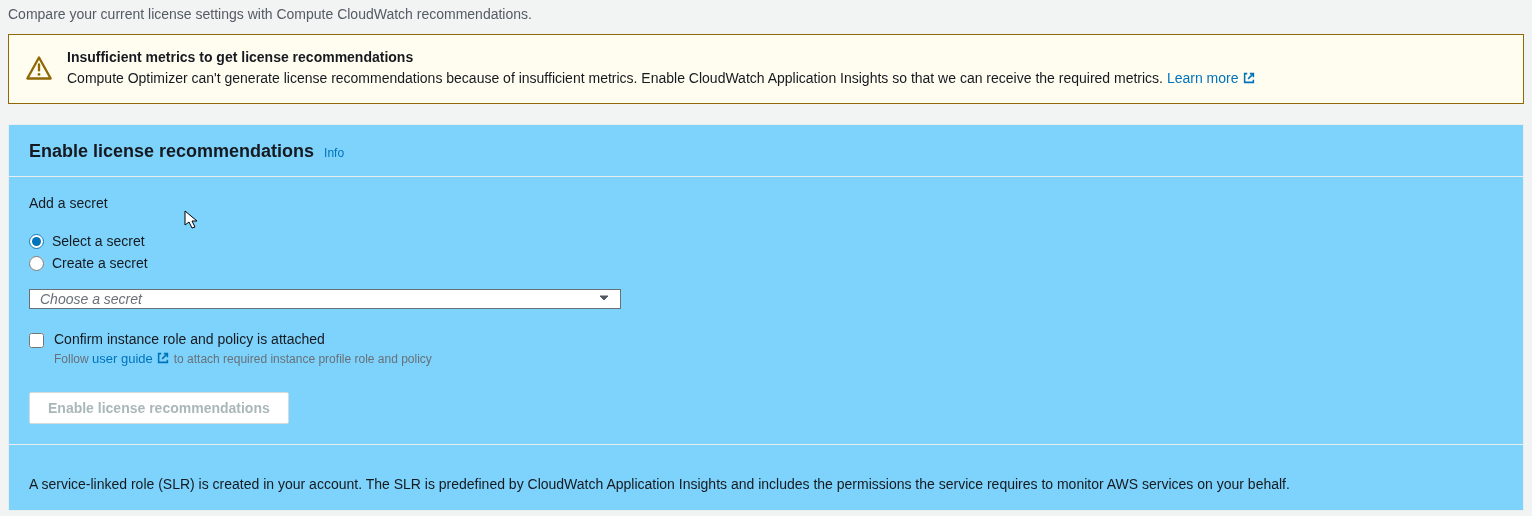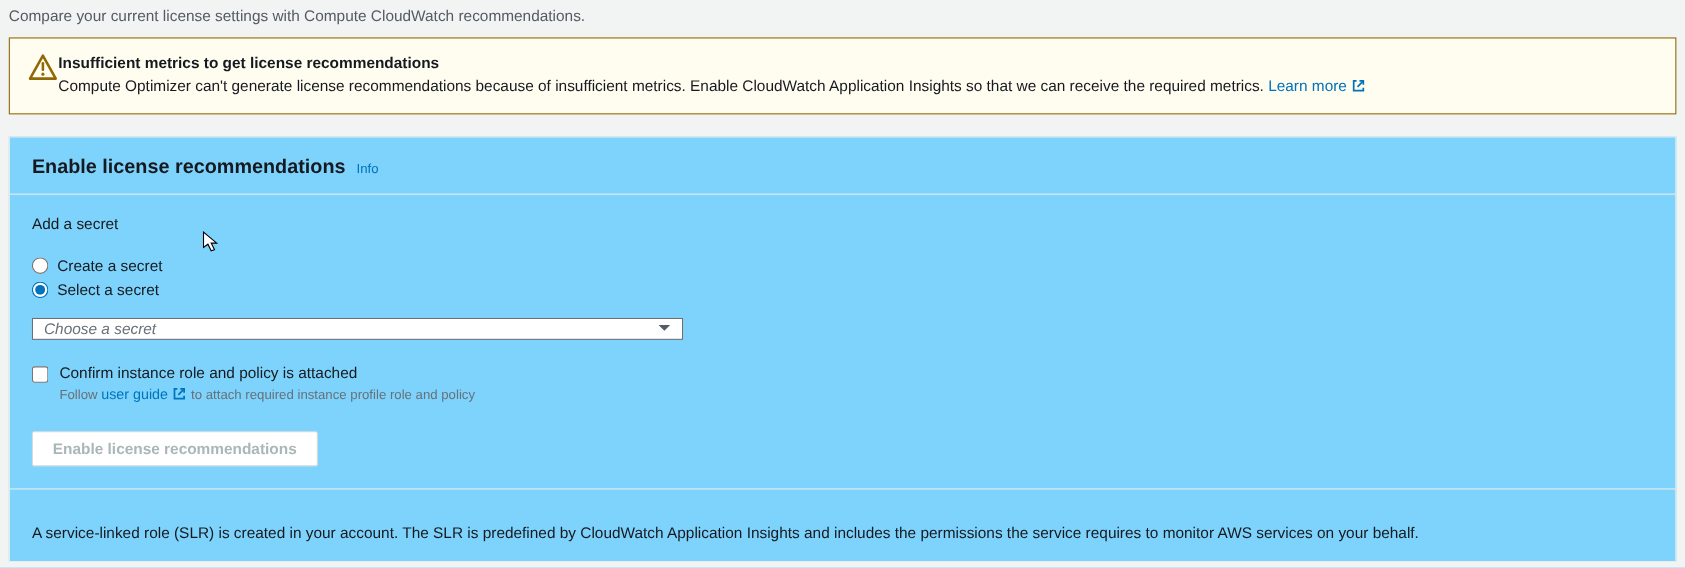--- a/index.html
+++ b/index.html
@@ -18,21 +18,22 @@
     padding: 6px 8px 12px 8px;
     color: #545b64;
     font-size: 14px;
   }
   .alert {
     margin: 0 8px 8px 8px;
     border: 1px solid #906806;
     background: #fffdf0;
     display: flex;
     padding: 12px 16px;
-    align-items: flex-start;
+    align-items: center;
+    gap: 14px;
   }
   .alert-icon svg {
     width: 28px;
     height: 28px;
     stroke: #906806;
     fill: #fffdf0;
   }
   .alert-body {
     flex: 1;
     line-height: 1.5;
@@ -204,26 +205,26 @@
 
 <div class="panel">
   <div class="panel-head">
     <span class="panel-title">Enable license recommendations</span>
     <span class="info-link">Info</span>
   </div>
   <div class="panel-body">
     <div class="field-label">Add a secret</div>
 
     <label class="radio-row">
+      <input type="radio" name="secretmode" checked="" style="">
+      <span>Select a secret</span>
+    </label>
+    <label class="radio-row">
       <input type="radio" name="secretmode" style="">
       <span>Create a secret</span>
-    </label>
-    <label class="radio-row">
-      <input type="radio" name="secretmode" checked="" style="">
-      <span>Select a secret</span>
     </label>
 
     <div class="select">
       <span class="select-placeholder">Choose a secret</span>
       <span class="select-caret">
         <svg viewBox="0 0 12 12">
             <path d="M2 4 L6 8 L10 4 Z"></path>
           </svg>
       </span>
     </div>

